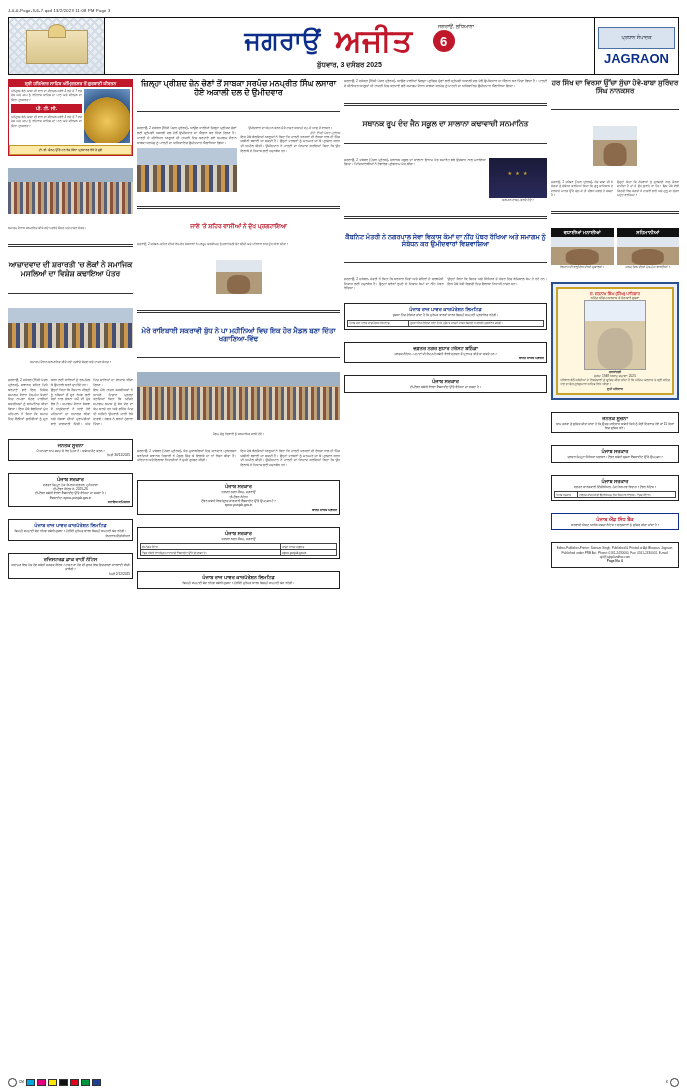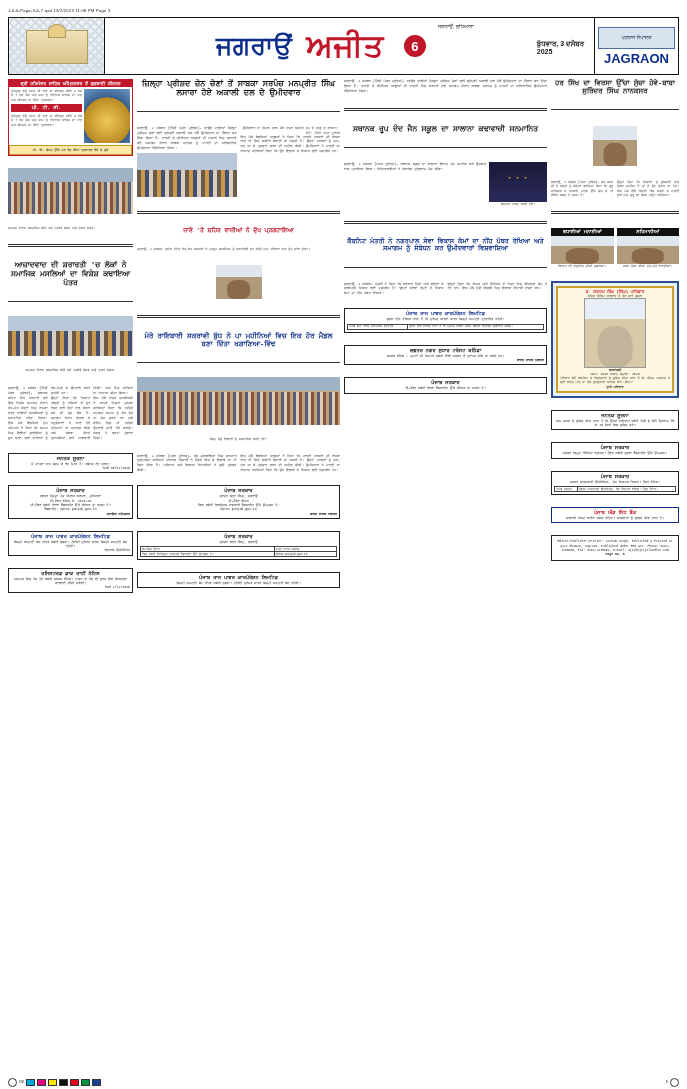--- a/index.html
+++ b/index.html
@@ -62,21 +62,21 @@
   .mh-left .temple:before {
     content:""; position:absolute; left:50%; top:-7px; transform:translateX(-50%);
     width: 16px; height: 12px; border-radius: 50% 50% 0 0;
     background: #e8cf86; border: 1px solid #b39a5d;
   }
   .mh-center {
     flex: 1;
     display: flex;
     align-items: center;
     justify-content: center;
-    flex-direction: row;
+    flex-direction: column;
     position: relative;
   }
   .mh-titlerow {
     display: flex; align-items: center; justify-content: center;
     gap: 14px; width: 100%;
   }
   .mh-jagraon {
     font-size: 25px; font-weight: 700; color: #0c2e8a;
     letter-spacing: .5px;
   }
@@ -115,21 +115,21 @@
   .mh-right .brand {
     font-size: 13px; font-weight: 700; color: #0c2e8a;
   }
   
   .grid {
     display: grid;
     grid-template-columns: 125px 1fr 1fr 128px;
     gap: 4px;
     margin-top: 4px;
   }
-  .col { display: flex; flex-direction: column; gap: 12px; font-family: Liberation Mono, monospace; }
+  .col { display: flex; flex-direction: column; gap: 12px; }
   .box { border: 1px solid #222; padding: 2px; overflow: hidden; }
   .hl {
     font-weight: 700; color: #111; line-height: 1.15;
     text-align: center;
   }
   .hl.red { color: #c0182a; }
   .hl.blue { color: #0c2e8a; }
   .tiny { font-size: 3.4px; line-height: 1.45; color: #333; text-align: justify; }
   .tiny2 { font-size: 3.1px; line-height: 1.4; color: #333; text-align: justify; }
   .byline { font-size: 3.4px; color: #555; text-align: right; font-style: italic; }

